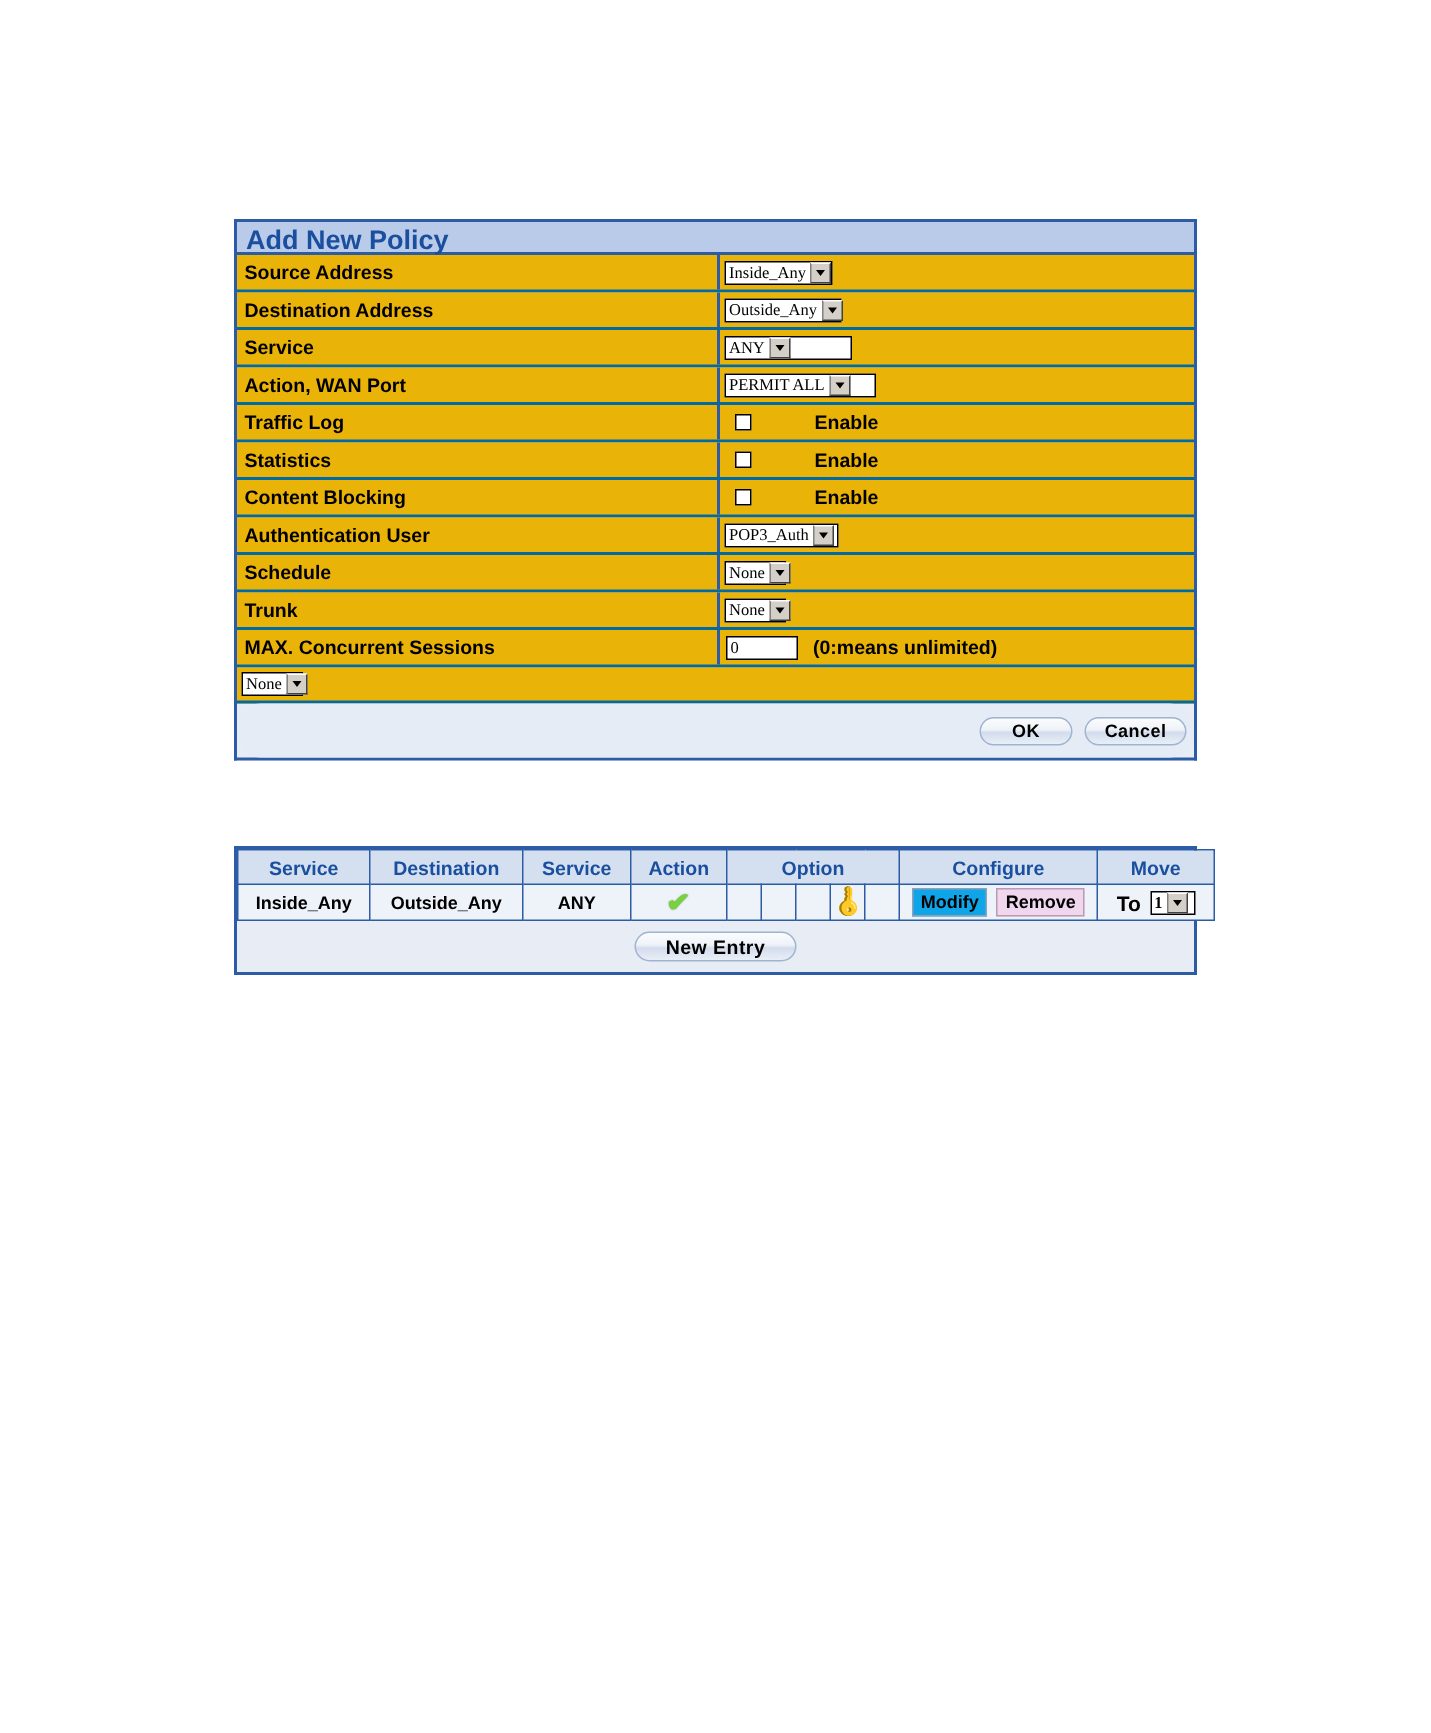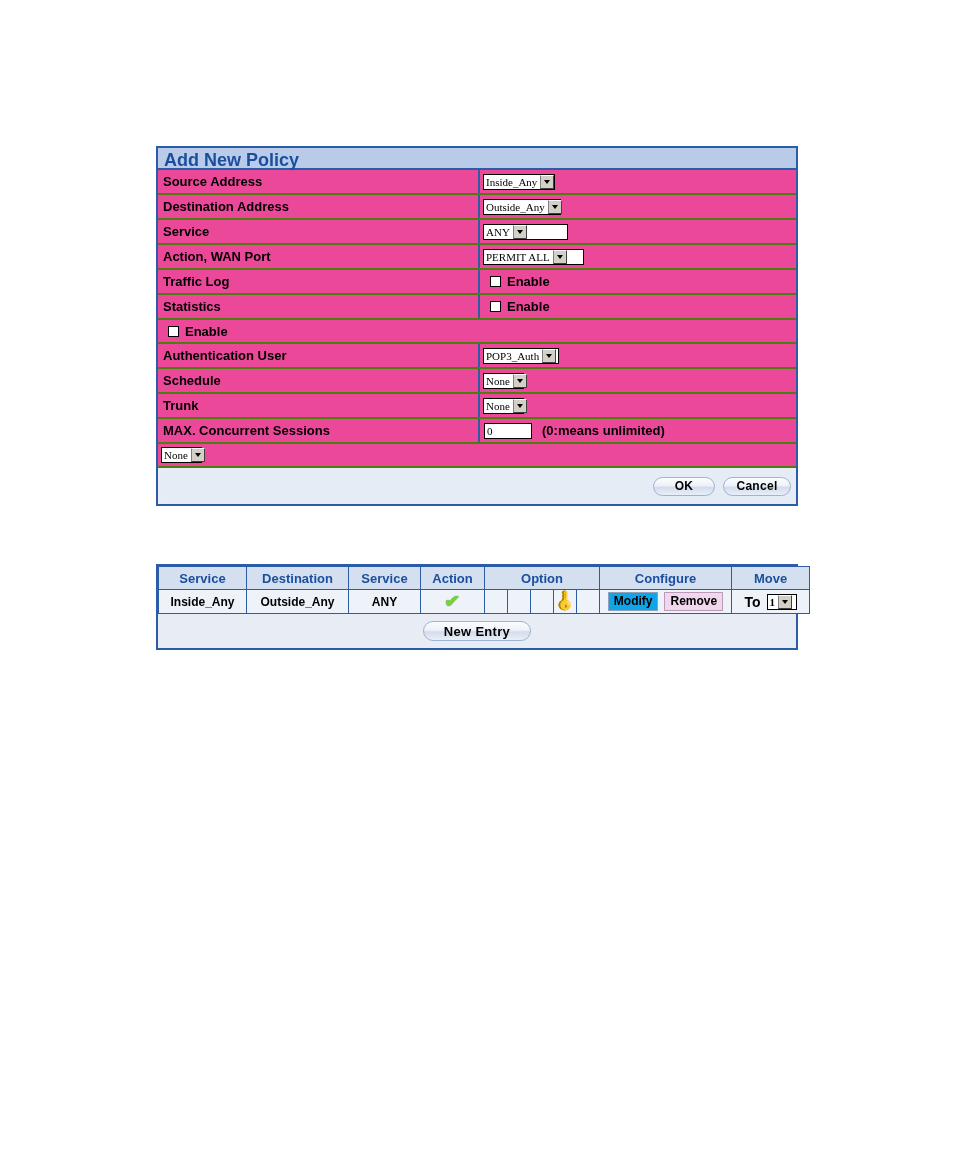--- a/index.html
+++ b/index.html
@@ -32,22 +32,22 @@
     border-bottom: 2px solid #2d5ca6;
     color: #1a4e9e;
     font-size: 18px;
     font-weight: bold;
     padding-left: 6px;
     box-sizing: border-box;
     letter-spacing: 0px;
   }
   .form-row {
     display: flex;
-    border-bottom: 2px solid #4d7c0f;
-    background: #ec4899;
+    border-bottom: 2px solid #0369a1;
+    background: #eab308;
     min-height: 24px;
     box-sizing: border-box;
   }
   .form-row:last-of-type { border-bottom: 2px solid #2d5ca6; }
   .form-label {
     width: 322px;
     box-sizing: border-box;
     padding: 3px 0 3px 5px;
     font-size: 13px;
     font-weight: bold;
@@ -118,20 +118,21 @@
     width: 11px; height: 11px;
     background: #ffffff;
     border: 1px solid #000;
     box-sizing: border-box;
     display: inline-block;
   }
   .chk-label {
     font-size: 13px;
     font-weight: bold;
     color: #000;
+    margin-left: 36px;
   }
 
   .txtinput {
     width: 48px;
     height: 16px;
     background: #fff;
     border: 1px solid #000;
     box-sizing: border-box;
     font-family: "Liberation Serif", serif;
     font-size: 11px;
@@ -325,20 +326,21 @@
     <div class="form-label">Statistics</div>
     <div class="form-value">
       <div class="chk-wrap">
         <span class="chk"></span>
         <span class="chk-label">Enable</span>
       </div>
     </div>
   </div>
 
   <div class="form-row">
+    <div class="form-label">Content Blocking</div>
     <div class="form-value">
       <div class="chk-wrap">
         <span class="chk"></span>
         <span class="chk-label">Enable</span>
       </div>
     </div>
   </div>
 
   <div class="form-row">
     <div class="form-label">Authentication User</div>

